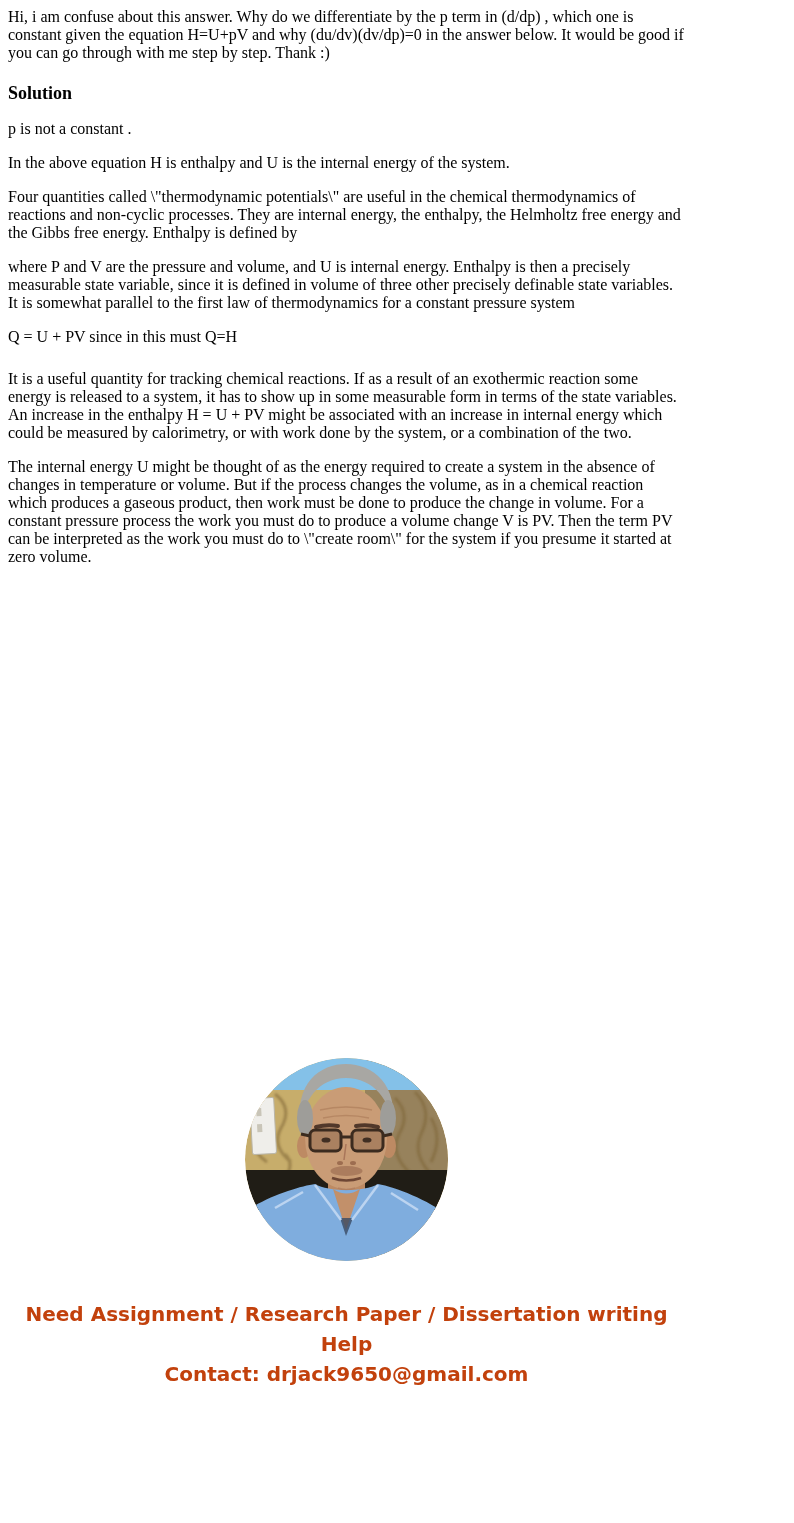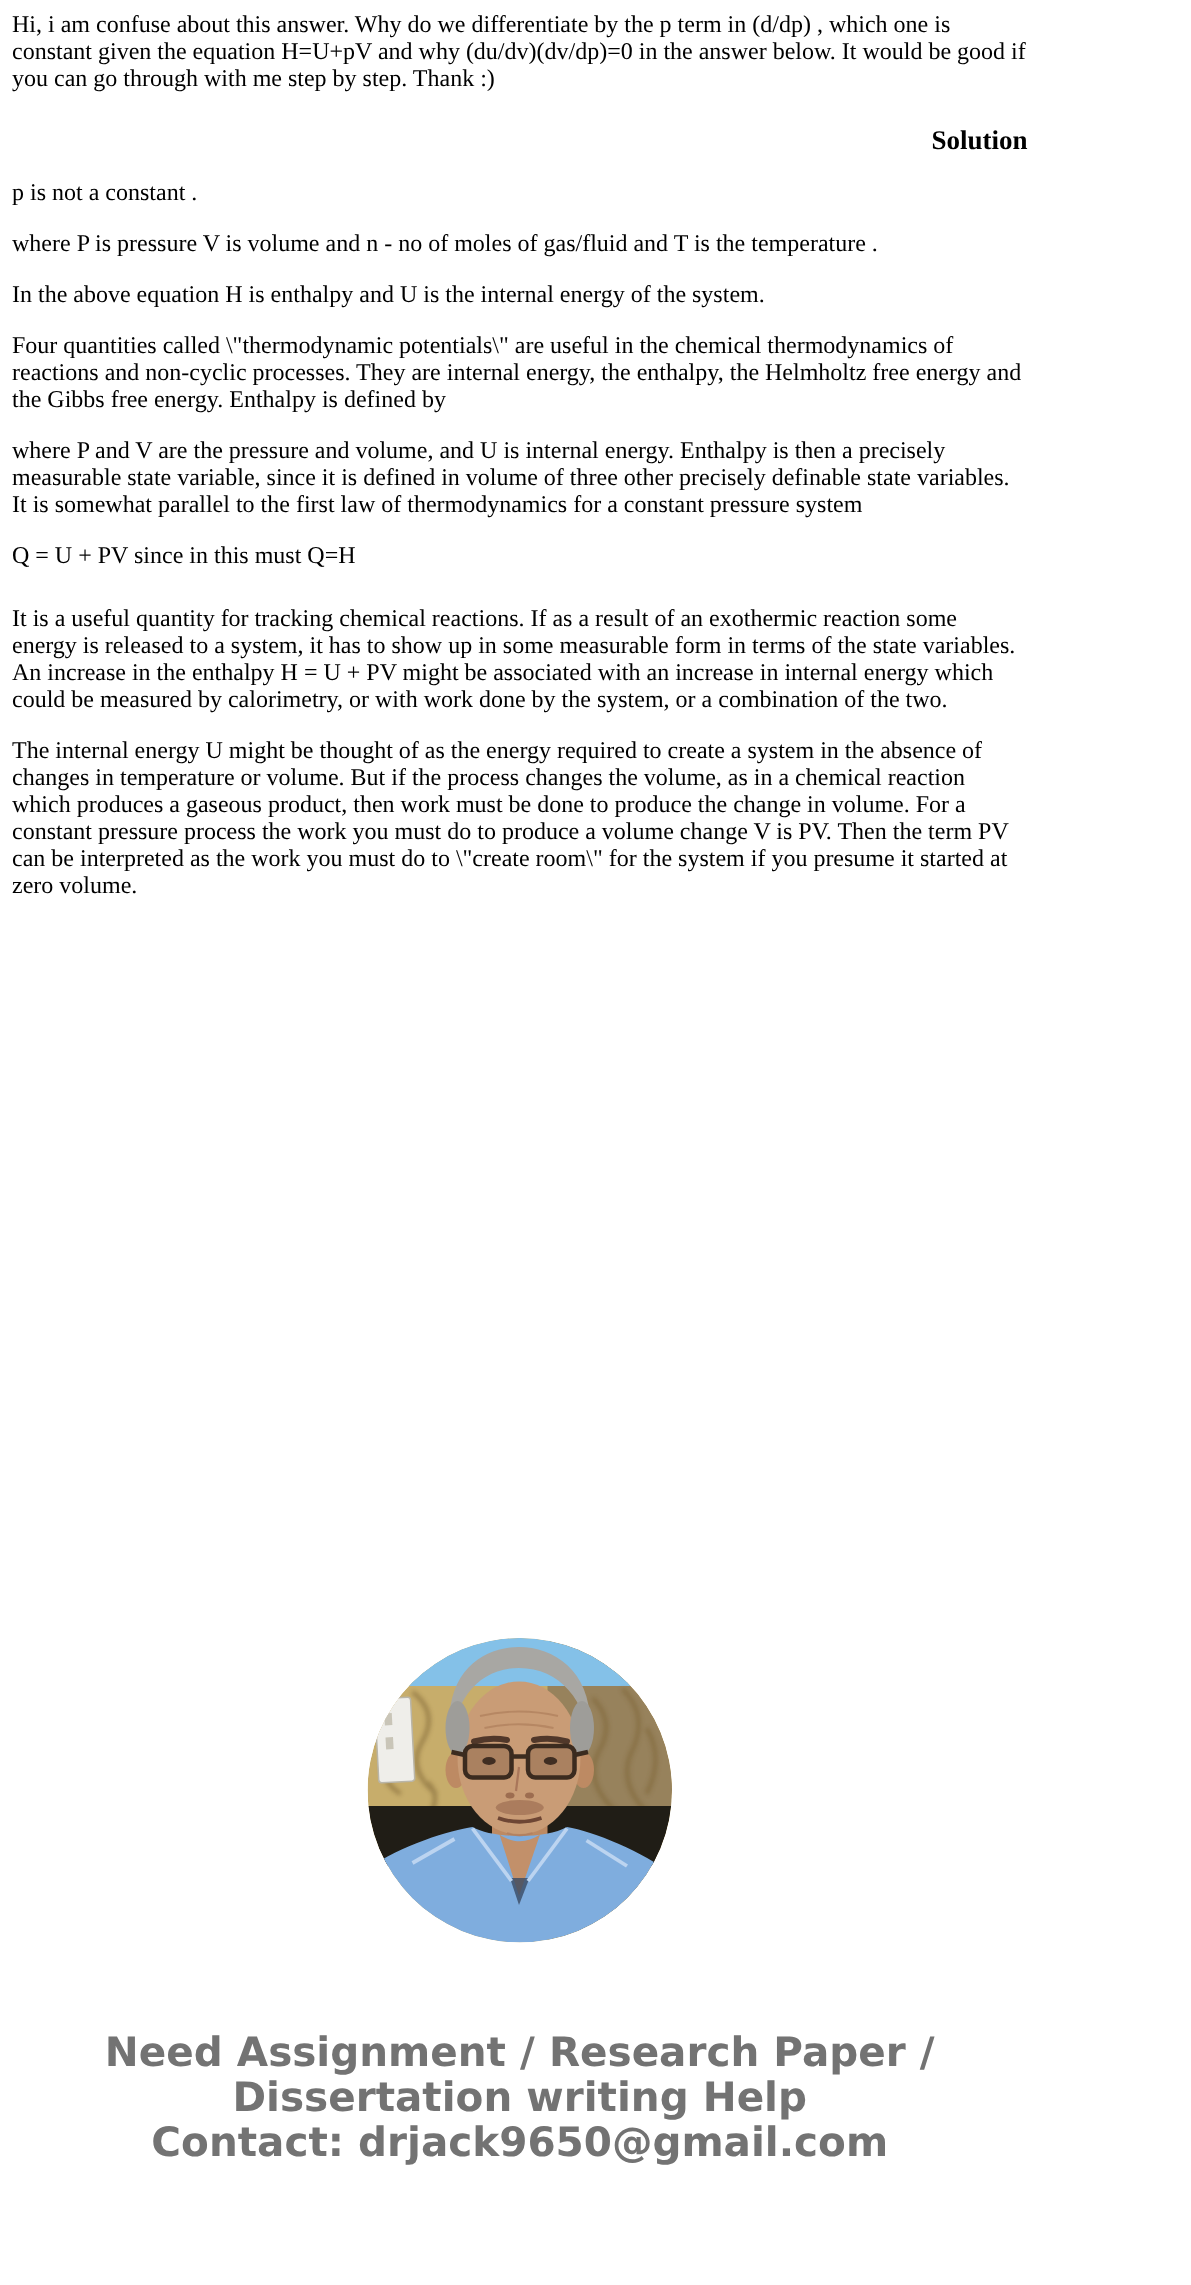--- a/index.html
+++ b/index.html
@@ -20,59 +20,57 @@
     margin: 0 0 16px 0;
     line-height: 18px;
     font-size: 16px;
   }
   .solution-heading {
     font-size: 18px;
     font-weight: bold;
     line-height: 21px;
     margin: 21px 0 16px 0;
     font-family: "Liberation Serif", serif;
-    text-align: right;
   }
   .extra-gap { margin-top: 24px; }
 
   .avatar-row {
     margin-top: 492px;
     text-align: center;
     height: 203px;
   }
   .avatar-circle {
     display: inline-block;
     width: 203px;
     height: 203px;
     border-radius: 50%;
     overflow: hidden;
     line-height: 0;
   }
 
   .footer {
-    margin-top: 59px;
+    margin-top: 38px;
     text-align: center;
     font-family: "DejaVu Sans", sans-serif;
     font-weight: bold;
-    font-size: 27px;
+    font-size: 20px;
     line-height: 30px;
-    color: #737373;
+    color: #c2410c;
   }
 </style>
 </head>
 <body>
 
 <div class="page">
 
   <p class="q-text">Hi, i am confuse about this answer. Why do we differentiate by the p term in (d/dp) , which one is constant given the equation H=U+pV and why (du/dv)(dv/dp)=0 in the answer below. It would be good if you can go through with me step by step. Thank :)</p>
 
   <h3 class="solution-heading">Solution</h3>
 
   <p class="para">p is not a constant .</p>
-  <p class="para">where P is pressure V is volume and n - no of moles of gas/fluid and T is the temperature .</p>
   <p class="para">In the above equation H is enthalpy and U is the internal energy of the system.</p>
   <p class="para">Four quantities called \"thermodynamic potentials\" are useful in the chemical thermodynamics of reactions and non-cyclic processes. They are internal energy, the enthalpy, the Helmholtz free energy and the Gibbs free energy. Enthalpy is defined by</p>
   <p class="para">where P and V are the pressure and volume, and U is internal energy. Enthalpy is then a precisely measurable state variable, since it is defined in volume of three other precisely definable state variables. It is somewhat parallel to the first law of thermodynamics for a constant pressure system</p>
   <p class="para">Q = U + PV since in this must Q=H</p>
   <p class="para extra-gap">It is a useful quantity for tracking chemical reactions. If as a result of an exothermic reaction some energy is released to a system, it has to show up in some measurable form in terms of the state variables. An increase in the enthalpy H = U + PV might be associated with an increase in internal energy which could be measured by calorimetry, or with work done by the system, or a combination of the two.</p>
   <p class="para">The internal energy U might be thought of as the energy required to create a system in the absence of changes in temperature or volume. But if the process changes the volume, as in a chemical reaction which produces a gaseous product, then work must be done to produce the change in volume. For a constant pressure process the work you must do to produce a volume change V is PV. Then the term PV can be interpreted as the work you must do to \"create room\" for the system if you presume it started at zero volume.</p>
 
   <div class="avatar-row">
     <span class="avatar-circle">
       <svg width="203" height="203" viewBox="0 0 203 203" xmlns="http://www.w3.org/2000/svg">

